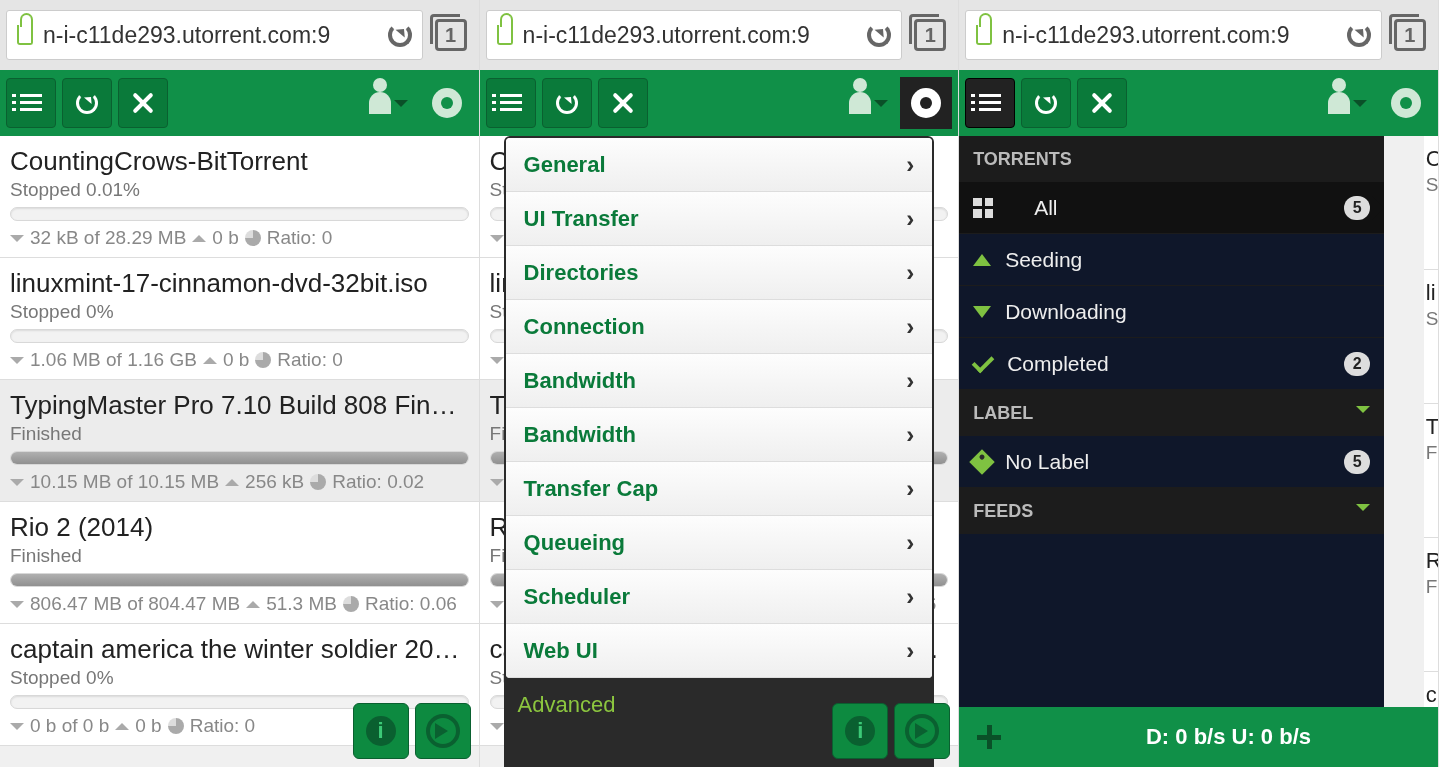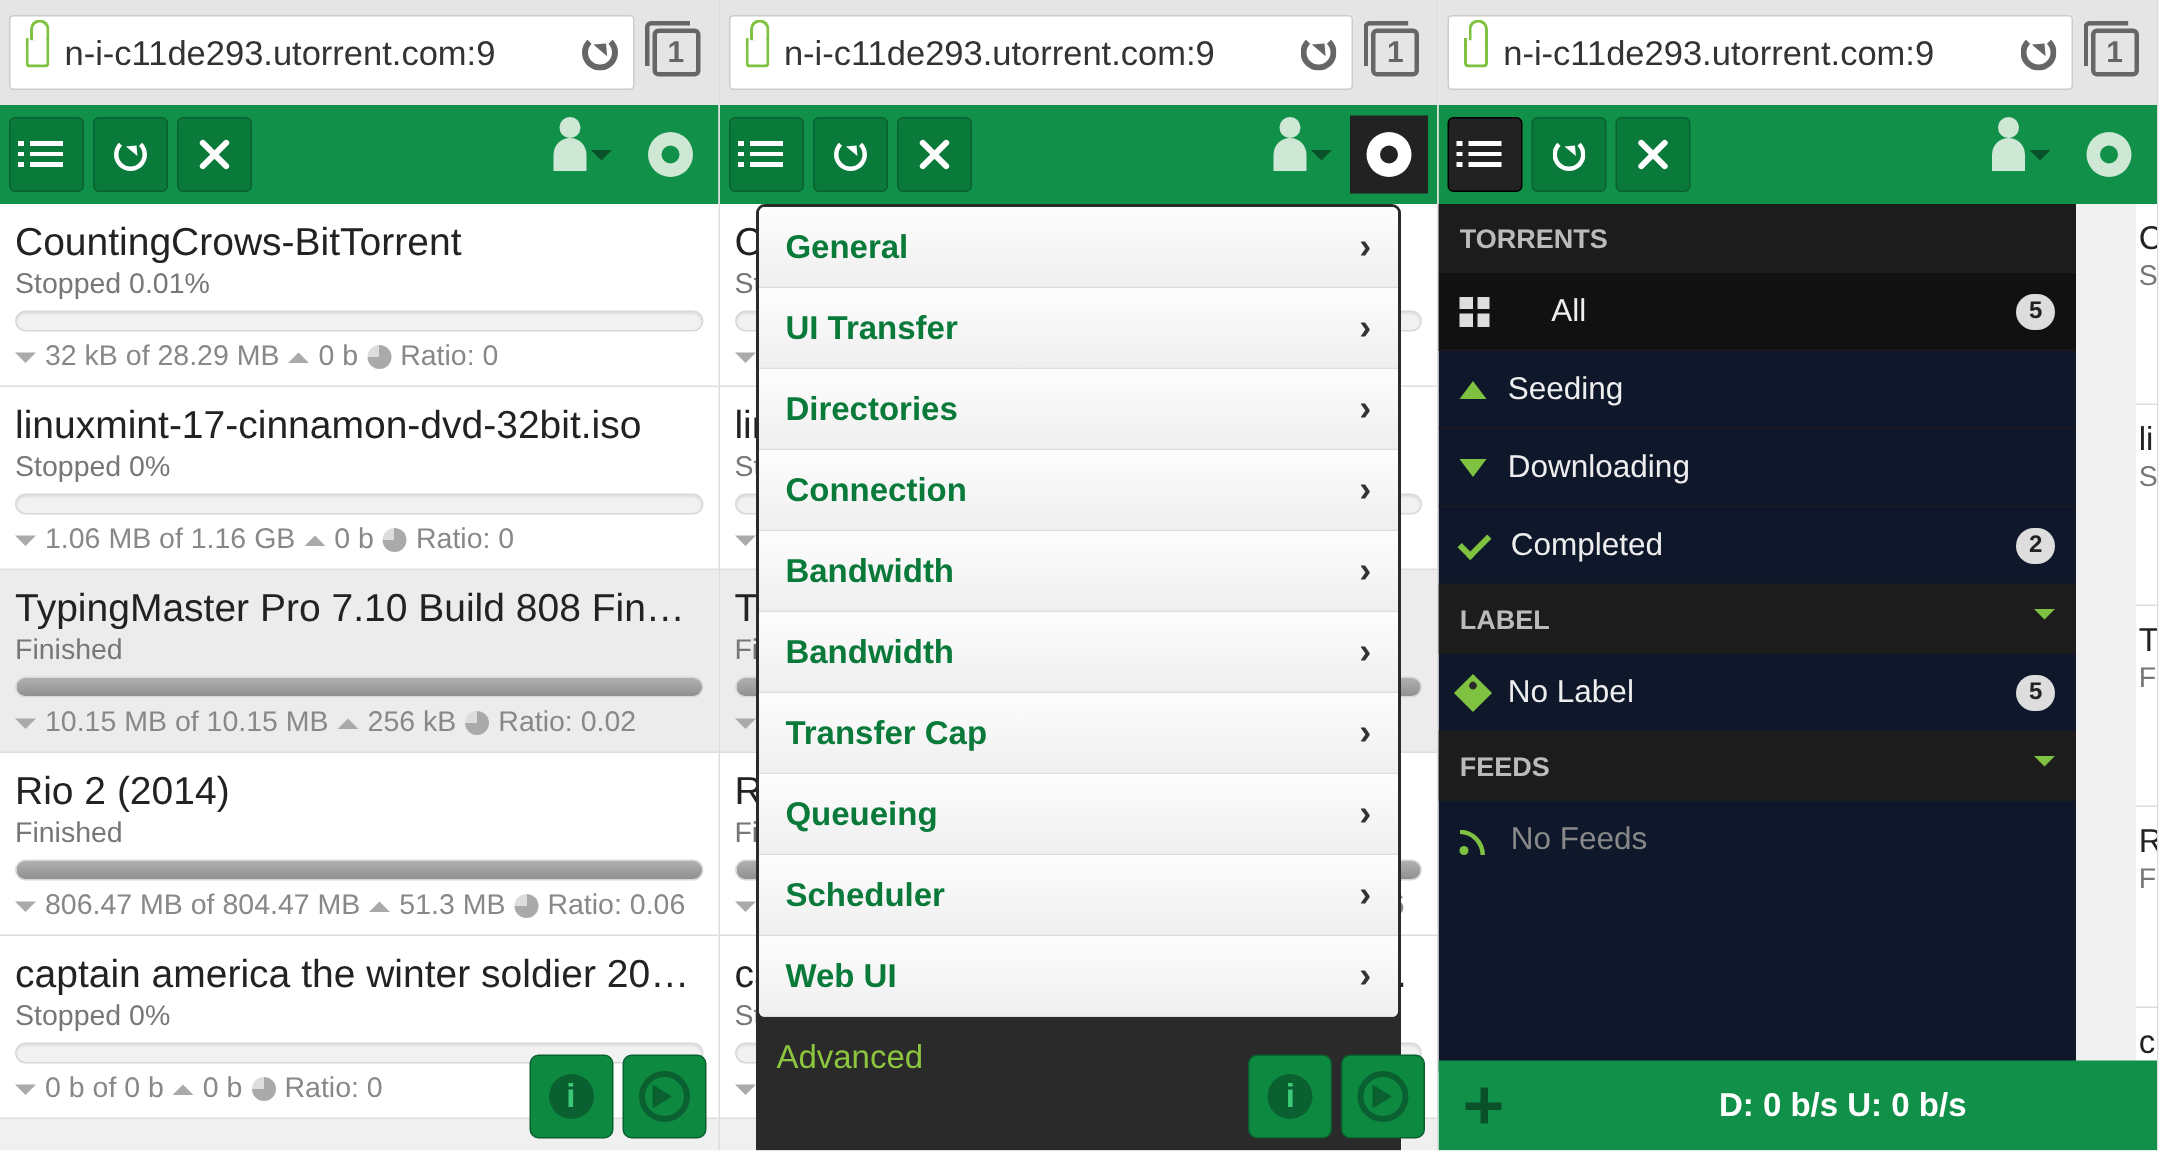--- a/index.html
+++ b/index.html
@@ -440,24 +440,20 @@
       </div>
     <div class="sitem">
       <span class="s-tag"></span>
       <span>No Label</span>
       <span class="badge">5</span>
     </div>
     <div class="shead">
         <span>FEEDS</span>
         <span class="caret-g"></span>
       </div>
-    <div class="nofeeds">
-      <span class="s-rss"></span>
-      <span>No Feeds</span>
-    </div>
   </div>
 
   <div class="peek" id="peek">
       <div class="prow">C<div class="s">S</div></div>
       <div class="prow">li<div class="s">S</div></div>
       <div class="prow">T<div class="s">F</div></div>
       <div class="prow">R<div class="s">F</div></div>
       <div class="prow">c<div class="s">S</div></div>
     </div>
 

